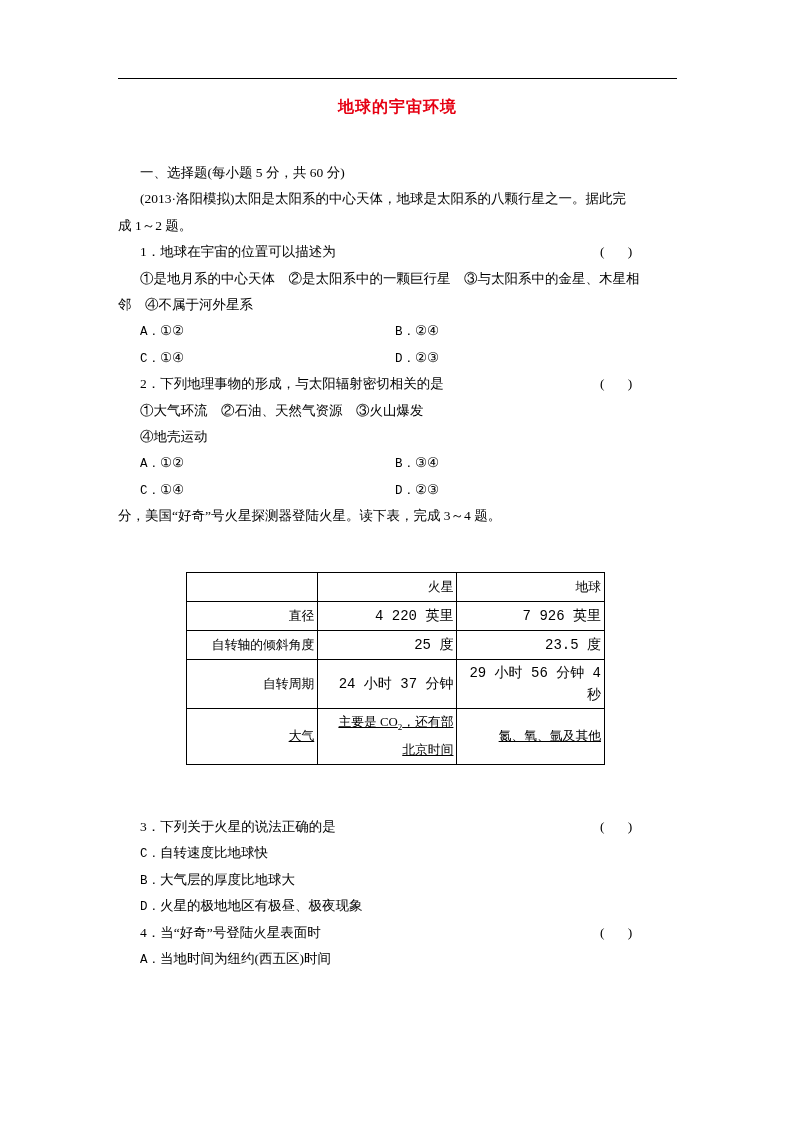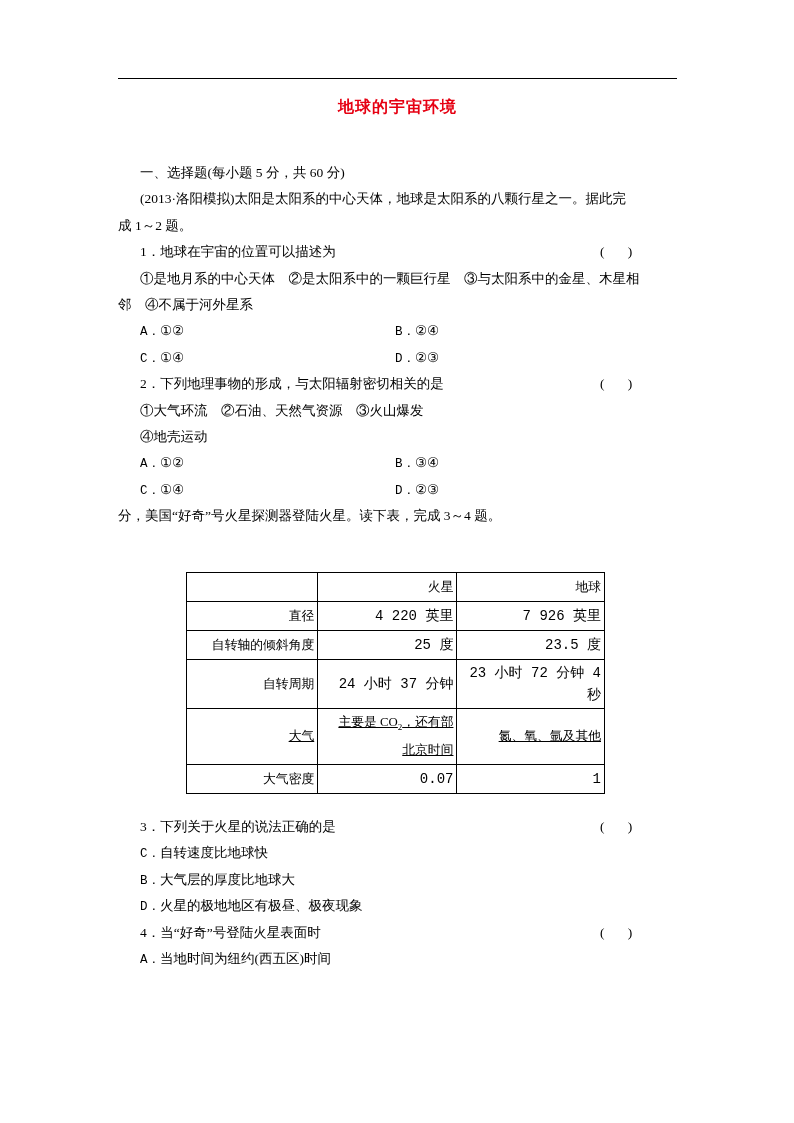--- a/index.html
+++ b/index.html
@@ -223,32 +223,27 @@
         <td class="c2 monoval">7 926 英里</td>
       </tr>
       <tr>
         <td class="c0">自转轴的倾斜角度</td>
         <td class="c1 monoval">25 度</td>
         <td class="c2 monoval">23.5 度</td>
       </tr>
       <tr>
         <td class="c0">自转周期</td>
         <td class="c1 monoval">24 小时 37 分钟</td>
-        <td class="c2 monoval">23 小时 72 分钟 4 秒</td>
+        <td class="c2 monoval">29 小时 56 分钟 4 秒</td>
       </tr>
       <tr>
         <td class="c0 tall">大气</td>
         <td class="c1 tall atmos-cell"><span>主要是 CO</span><span class="sub">2</span><span>，还有部</span><br><span>北京时间</span></td>
         <td class="c2 tall">氮、氧、氩及其他</td>
       </tr>
-      <tr>
-        <td class="c0">大气密度</td>
-        <td class="c1 monoval">0.07</td>
-        <td class="c2 monoval">1</td>
-      </tr>
     </tbody>
       </table>
   </div>
 
   <div class="body-lower">
 
     <div class="line indent">
       <span>3．下列关于火星的说法正确的是</span>
       <span class="bracket">(  )</span>
     </div>

